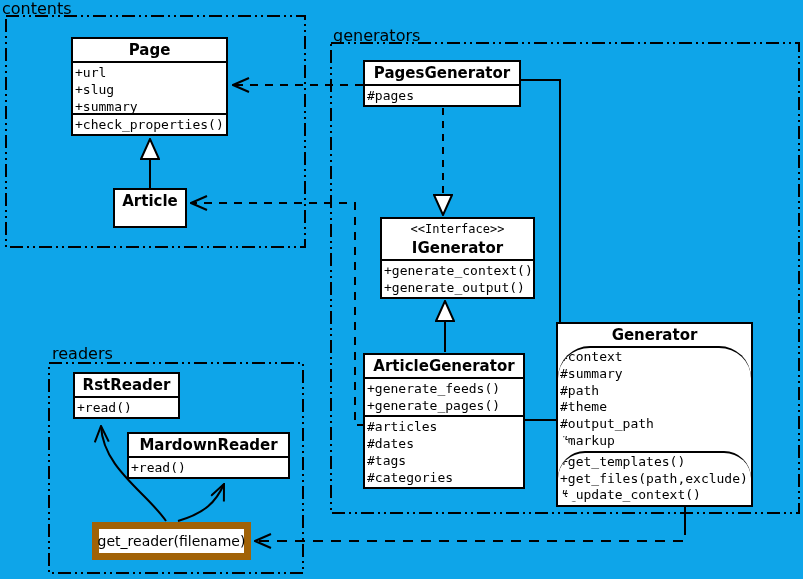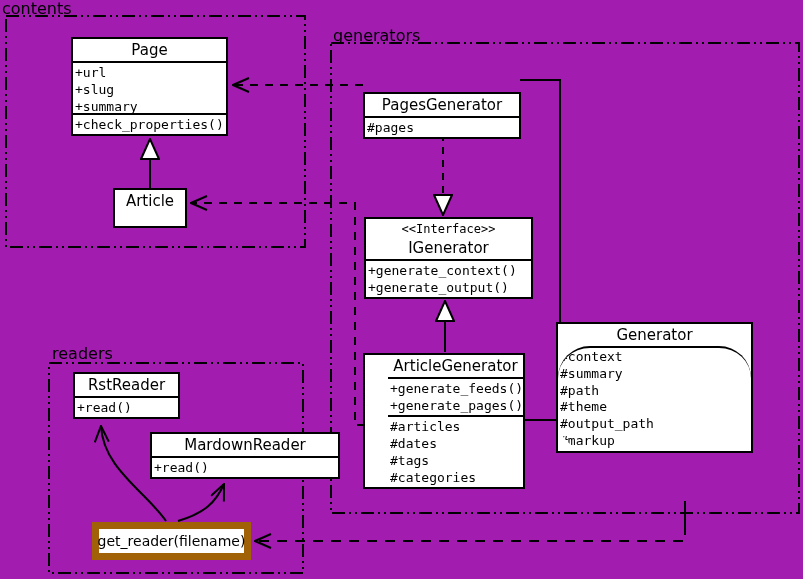--- a/index.html
+++ b/index.html
@@ -1,29 +1,29 @@
 <!DOCTYPE html>
 <html><head>
 <meta charset="utf-8">
 <style>
   * { margin:0; padding:0; box-sizing:border-box; }
   html,body { background:#ffffff; }
   .canvas {
-    position:relative; width:803px; height:579px; background:#a21caf;
+    position:relative; width:803px; height:579px; background:#0ea5e9;
     color:#000; font-family:"DejaVu Sans","Liberation Sans",sans-serif;
     overflow:hidden;
   }
   .connectors { position:absolute; left:0; top:0; width:803px; height:579px; }
   .pkg-label {
     position:absolute; font-size:16px; line-height:17px; color:#000;
     background:transparent; white-space:nowrap;
   }
   .uml-class { position:absolute; border:2px solid #000; background:#fff; }
   .uml-title {
-    font-weight:normal; font-size:15px; line-height:20px; text-align:center;
+    font-weight:bold; font-size:15px; line-height:20px; text-align:center;
     padding:1px 3px; white-space:nowrap;border-radius:6px;
   }
   .uml-stereo {
     font-family:"DejaVu Sans Mono","Liberation Mono",monospace;
     font-size:12px; line-height:15px; text-align:center; padding-top:3px;
     white-space:nowrap;
   }
   .uml-members {
     border-top:2px solid #000;
     font-family:"DejaVu Sans Mono","Liberation Mono",monospace;
@@ -36,27 +36,27 @@
     font-size:14px; white-space:nowrap;
   }
   
   #lbl-contents   { left:2px;   top:0px; }
   #lbl-generators { left:333px; top:27px; }
   #lbl-readers    { left:52px;  top:345px; }
 
   #c-page       { left:71px;  top:37px;  width:157px; }
   #c-page .uml-attrs { height:52px; }
   #c-article    { left:113px; top:188px; width:74px; height:40px; }
-  #c-pagesgen   { left:363px; top:60px;  width:158px;margin-top:32px; }
-  #c-igen       { left:364px; top:217px; width:169px; }
-  #c-articlegen { left:363px; top:353px; width:162px;padding-left:23px; }
+  #c-pagesgen   { left:363px; top:60px;  width:158px; }
+  #c-igen       { left:380px; top:217px; width:155px; }
+  #c-articlegen { left:363px; top:353px; width:162px; }
   #c-generator  { left:556px; top:322px; width:197px; }
   #c-generator .uml-members { line-height:16.8px;border-radius:32px; }
   #c-rstreader  { left:73px;  top:372px; width:107px; }
-  #c-mardown    { left:150px; top:432px; width:190px; }
+  #c-mardown    { left:127px; top:432px; width:163px; }
   #c-getreader  { left:92px;  top:522px; width:159px; height:38px; }
 </style>
 </head>
 <body>
 
 <div class="canvas">
 
   <svg class="connectors" viewBox="0 0 803 579" xmlns="http://www.w3.org/2000/svg">
     <defs>
       <marker id="mOpen" viewBox="0 0 18 16" refX="17" refY="8" markerWidth="18" markerHeight="16" orient="auto" markerUnits="userSpaceOnUse">
@@ -140,20 +140,25 @@
   <div class="uml-class" id="c-generator">
     <div class="uml-title">Generator</div>
     <div class="uml-members">
         <div>#context</div>
         <div>#summary</div>
         <div>#path</div>
         <div>#theme</div>
         <div>#output_path</div>
         <div>#markup</div>
       </div>
+    <div class="uml-members">
+        <div>+get_templates()</div>
+        <div>+get_files(path,exclude)</div>
+        <div>#_update_context()</div>
+      </div>
   </div>
 
   <div class="uml-class" id="c-rstreader">
     <div class="uml-title">RstReader</div>
     <div class="uml-members">
         <div>+read()</div>
       </div>
   </div>
 
   <div class="uml-class" id="c-mardown">

